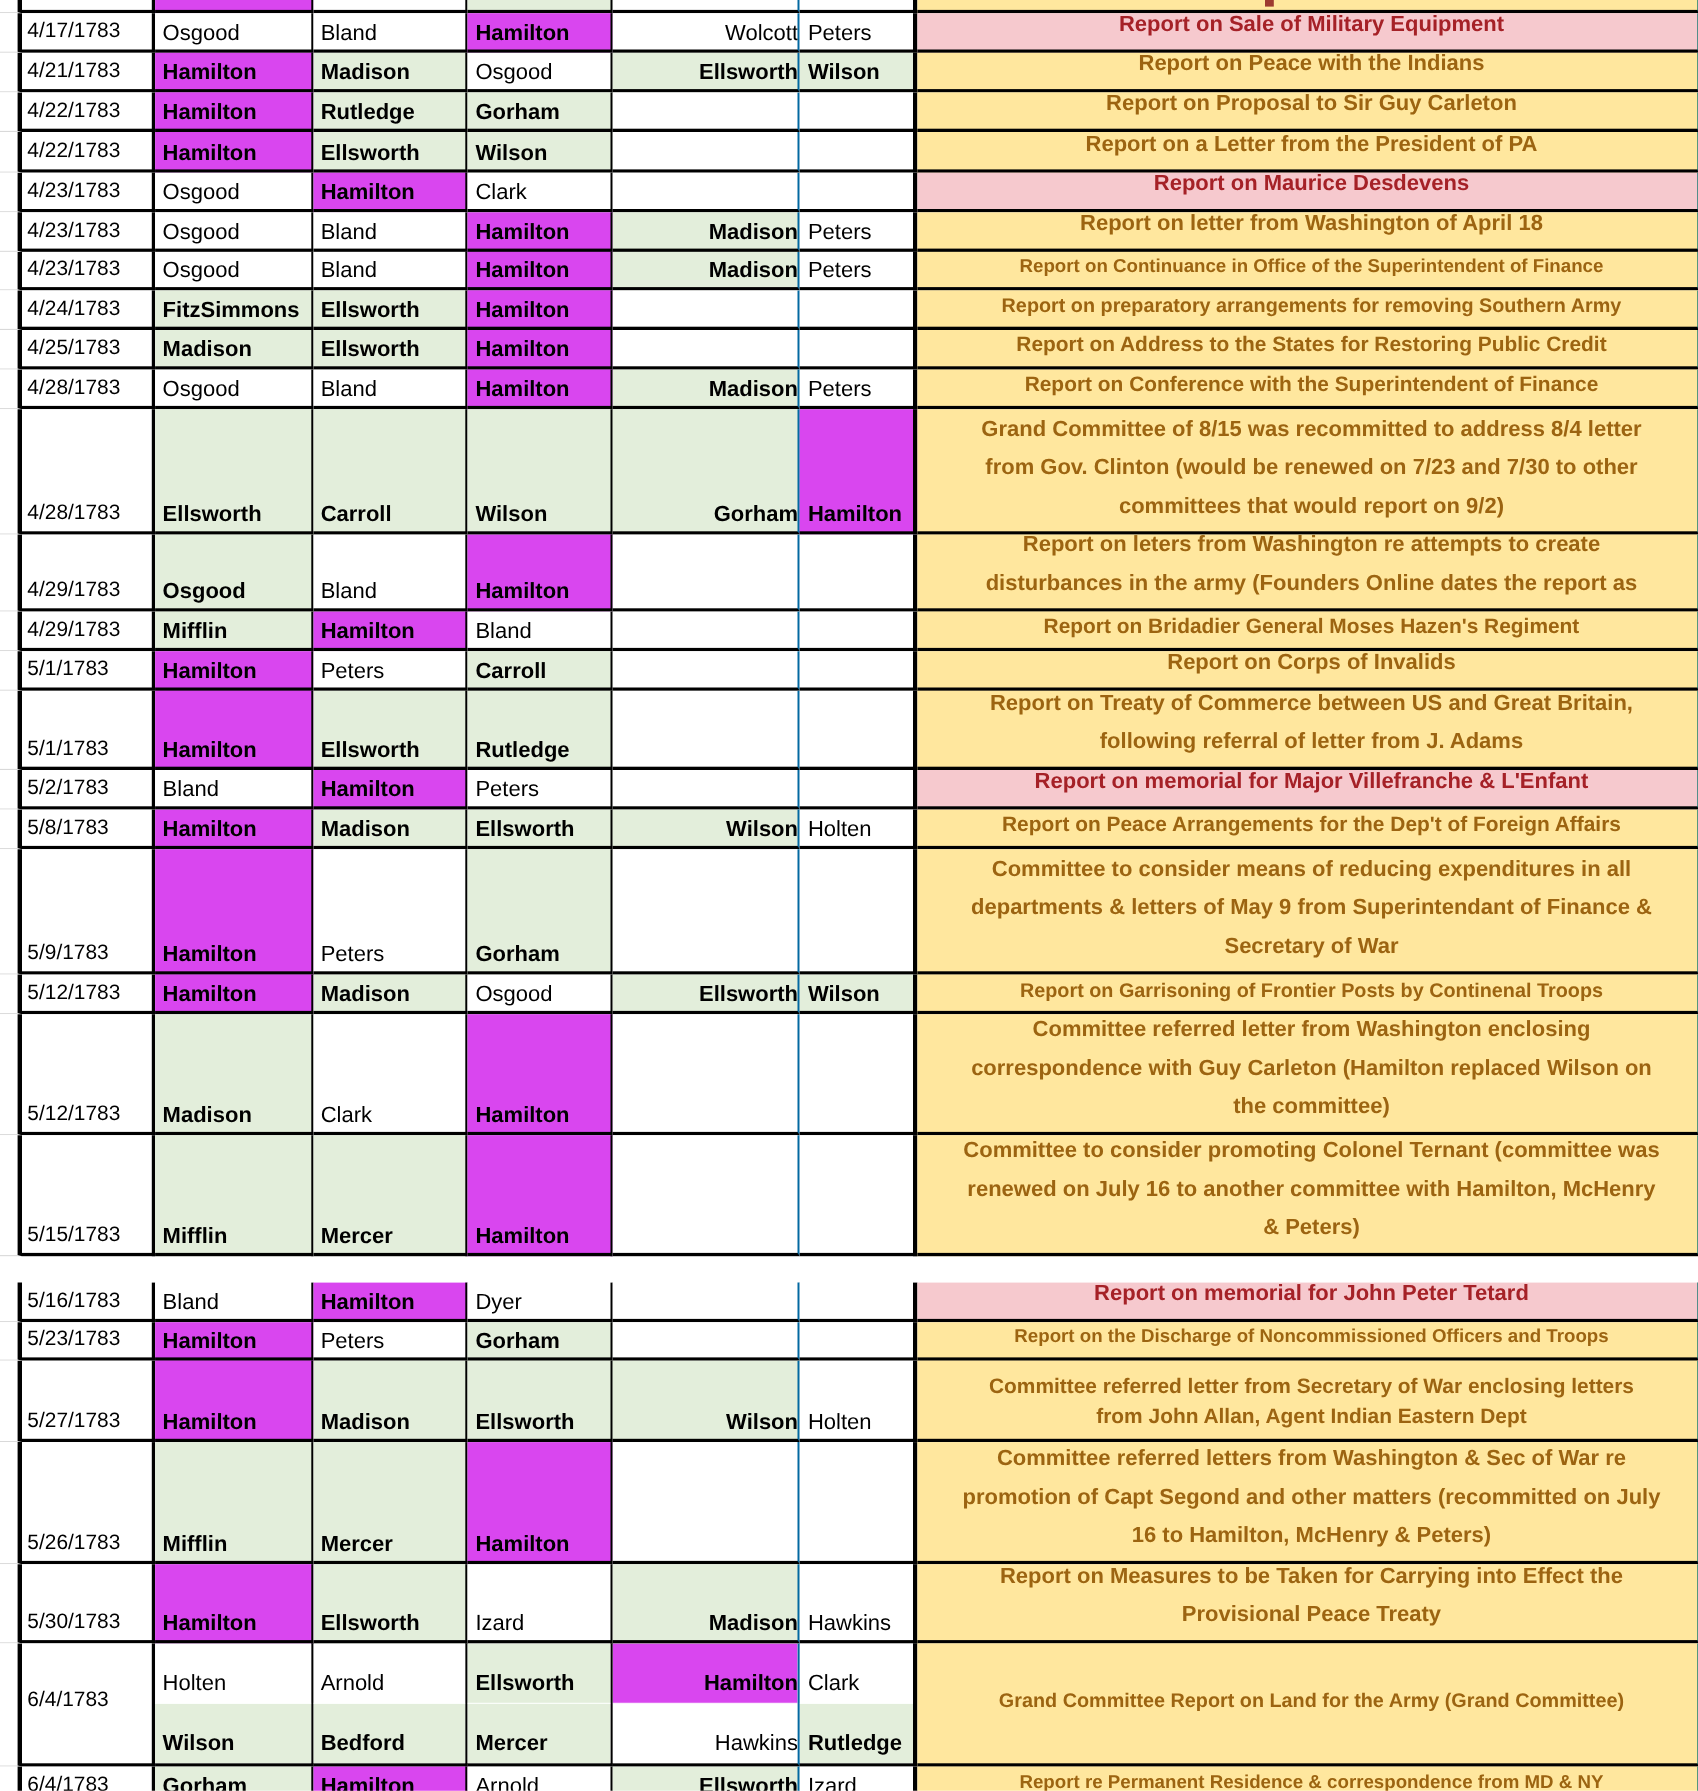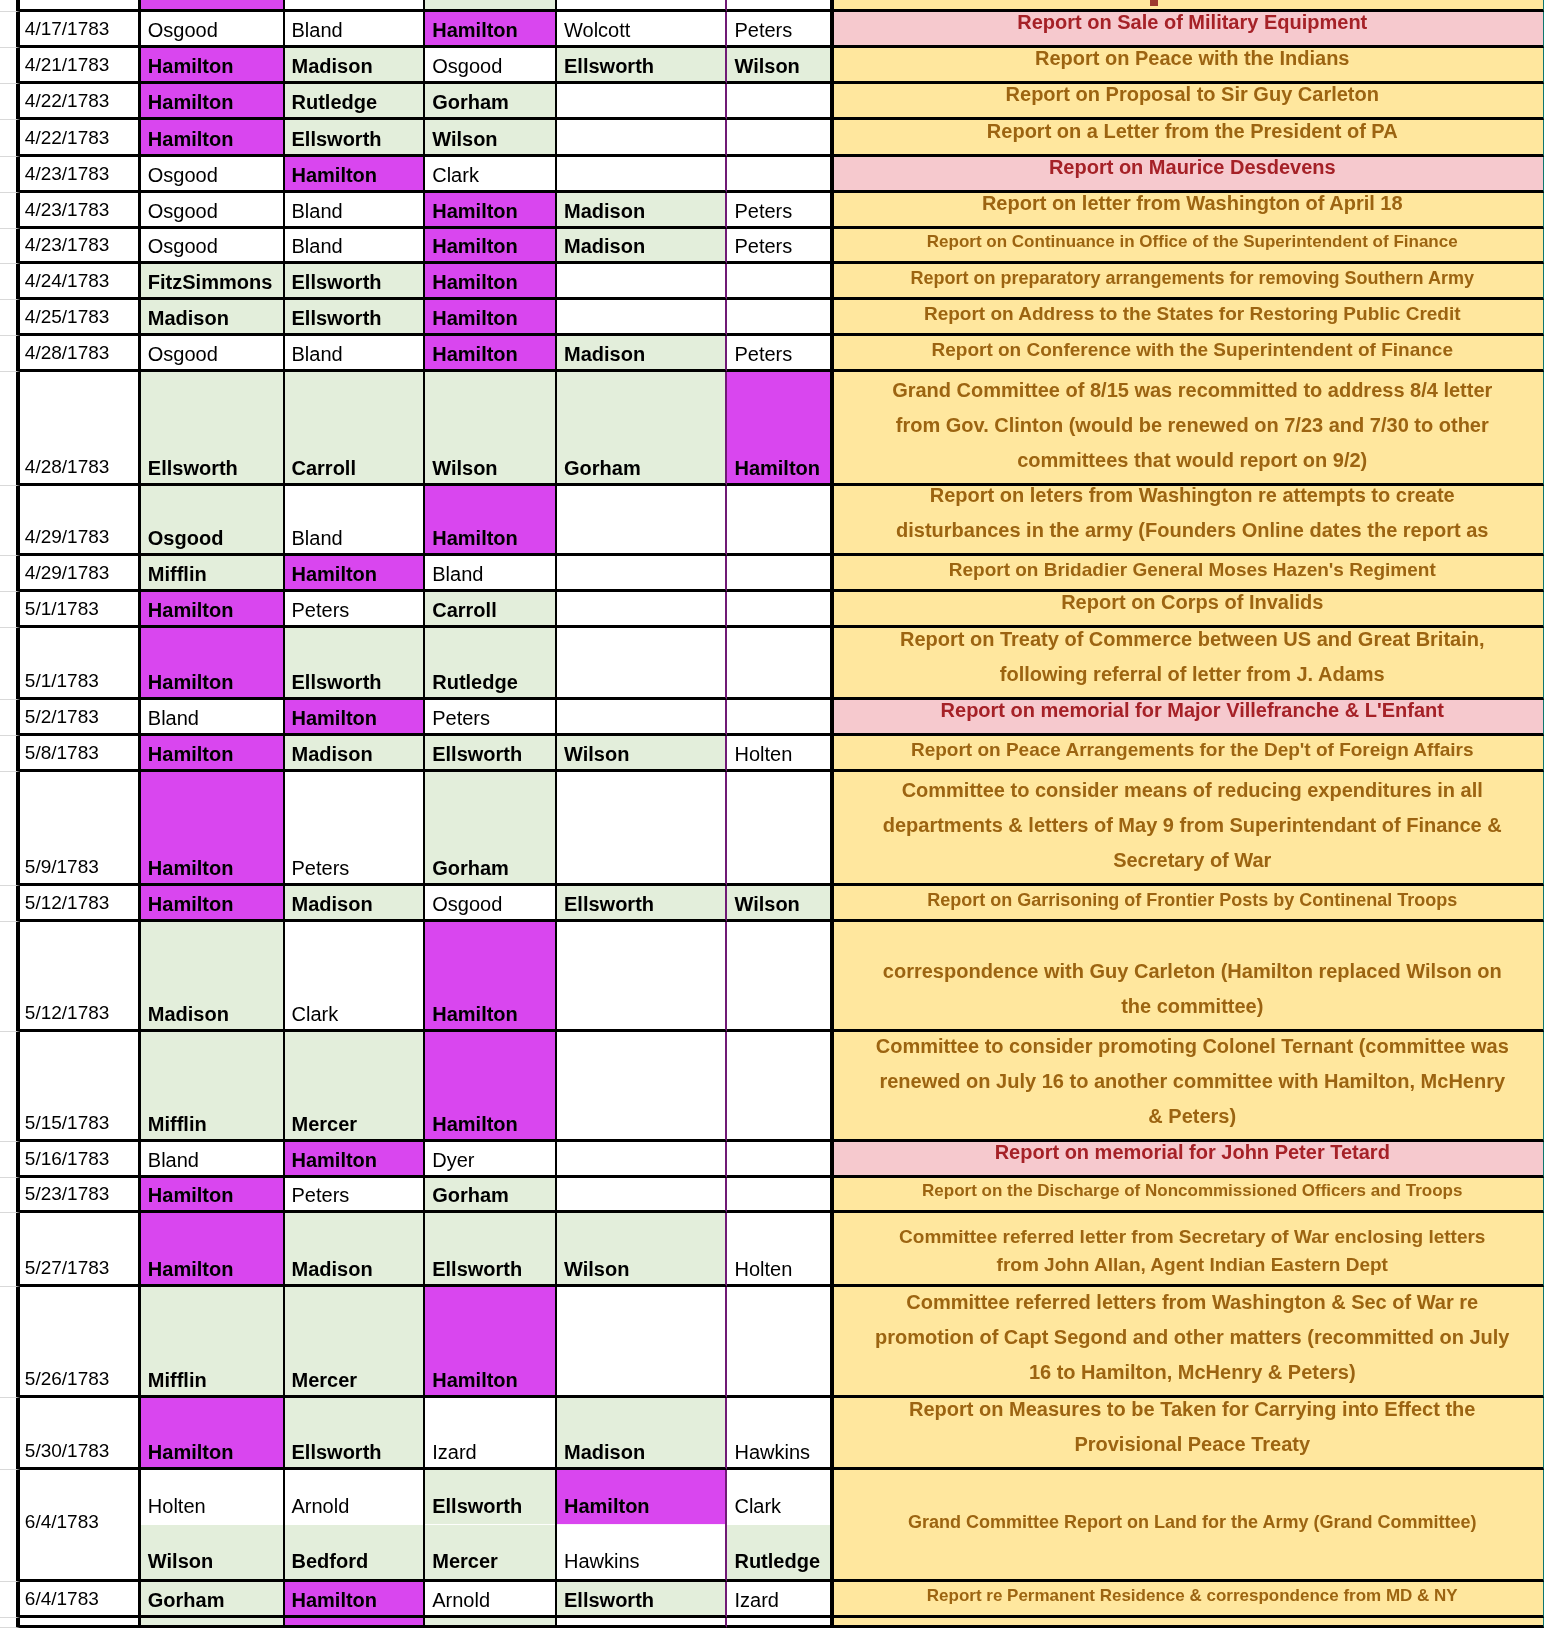--- a/index.html
+++ b/index.html
@@ -10,21 +10,21 @@
   .cell{box-sizing:border-box;display:flex;flex-direction:column;justify-content:flex-end;
         overflow:hidden;border-bottom:3px solid #000;}
   
   .m{width:16px;background:#fff;border-bottom:1px solid #d9d9d9;border-right:4px solid #000;
      justify-content:flex-end;}
   
   .c0{width:122px;border-right:3px solid #000;background:#fff;padding:0 0 5px 5px;font-size:19px;color:#000;}
   .c1{width:145px;border-right:2px solid #000;}
   .c2{width:142px;border-right:2px solid #000;}
   .c3{width:133px;border-right:2px solid #000;}
-  .c4{width:172px;border-right:2px solid #701a75;}
+  .c4{width:172px;border-right:2px solid #0369a1;text-align:right;}
   .c5{width:107px;border-right:4px solid #000;}
   .cd{width:717px;border-right:1px solid #0f766e;padding:0 0 5px 8px;position:relative;text-align:center;}
   .ce{flex:1 1 auto;border-bottom:2px solid #a6a6a6;}
   .mem{padding:0 0 4px 7px;font-size:20px;color:#000;line-height:1.05;}
   .mem.b{font-weight:700;}
   .fg{background:#d946ef;}
   .fl{background:#e3eedb;}
   .fw{background:#ffffff;}
   .ty{background:#ffe79e;color:#9c6411;}
   .tp{background:#f6c9ce;color:#a52127;}
@@ -500,20 +500,21 @@
       </div>
       <div class="cell c2 fw">
         <div class="mem">Clark</div>
       </div>
       <div class="cell c3 fg">
         <div class="mem b">Hamilton</div>
       </div>
       <div class="cell c4 fw"></div>
       <div class="cell c5 fw"></div>
       <div class="cell cd ty">
+        <div class="desc-line" style="font-size: 20px;">Committee referred letter from Washington enclosing</div>
         <div class="desc-line" style="font-size: 20px;">correspondence with Guy Carleton (Hamilton replaced Wilson on</div>
         <div class="desc-line" style="font-size: 20px;">the committee)</div>
       </div>
       <div class="cell ce ty"></div>
     </div>
     <div class="row" style="height: 110px;">
       <div class="m"></div>
       <div class="cell c0">
         <span>5/15/1783</span>
       </div>
@@ -528,21 +529,21 @@
       </div>
       <div class="cell c4 fw"></div>
       <div class="cell c5 fw"></div>
       <div class="cell cd ty">
         <div class="desc-line" style="font-size: 20px;">Committee to consider promoting Colonel Ternant (committee was</div>
         <div class="desc-line" style="font-size: 20px;">renewed on July 16 to another committee with Hamilton, McHenry</div>
         <div class="desc-line" style="font-size: 20px;">&amp; Peters)</div>
       </div>
       <div class="cell ce ty"></div>
     </div>
-    <div class="row" style="height: 36px;">
+    <div class="row" style="height: 36px; margin-top: 24px;">
       <div class="m"></div>
       <div class="cell c0">
         <span>5/16/1783</span>
       </div>
       <div class="cell c1 fw">
         <div class="mem">Bland</div>
       </div>
       <div class="cell c2 fg">
         <div class="mem b">Hamilton</div>
       </div>

